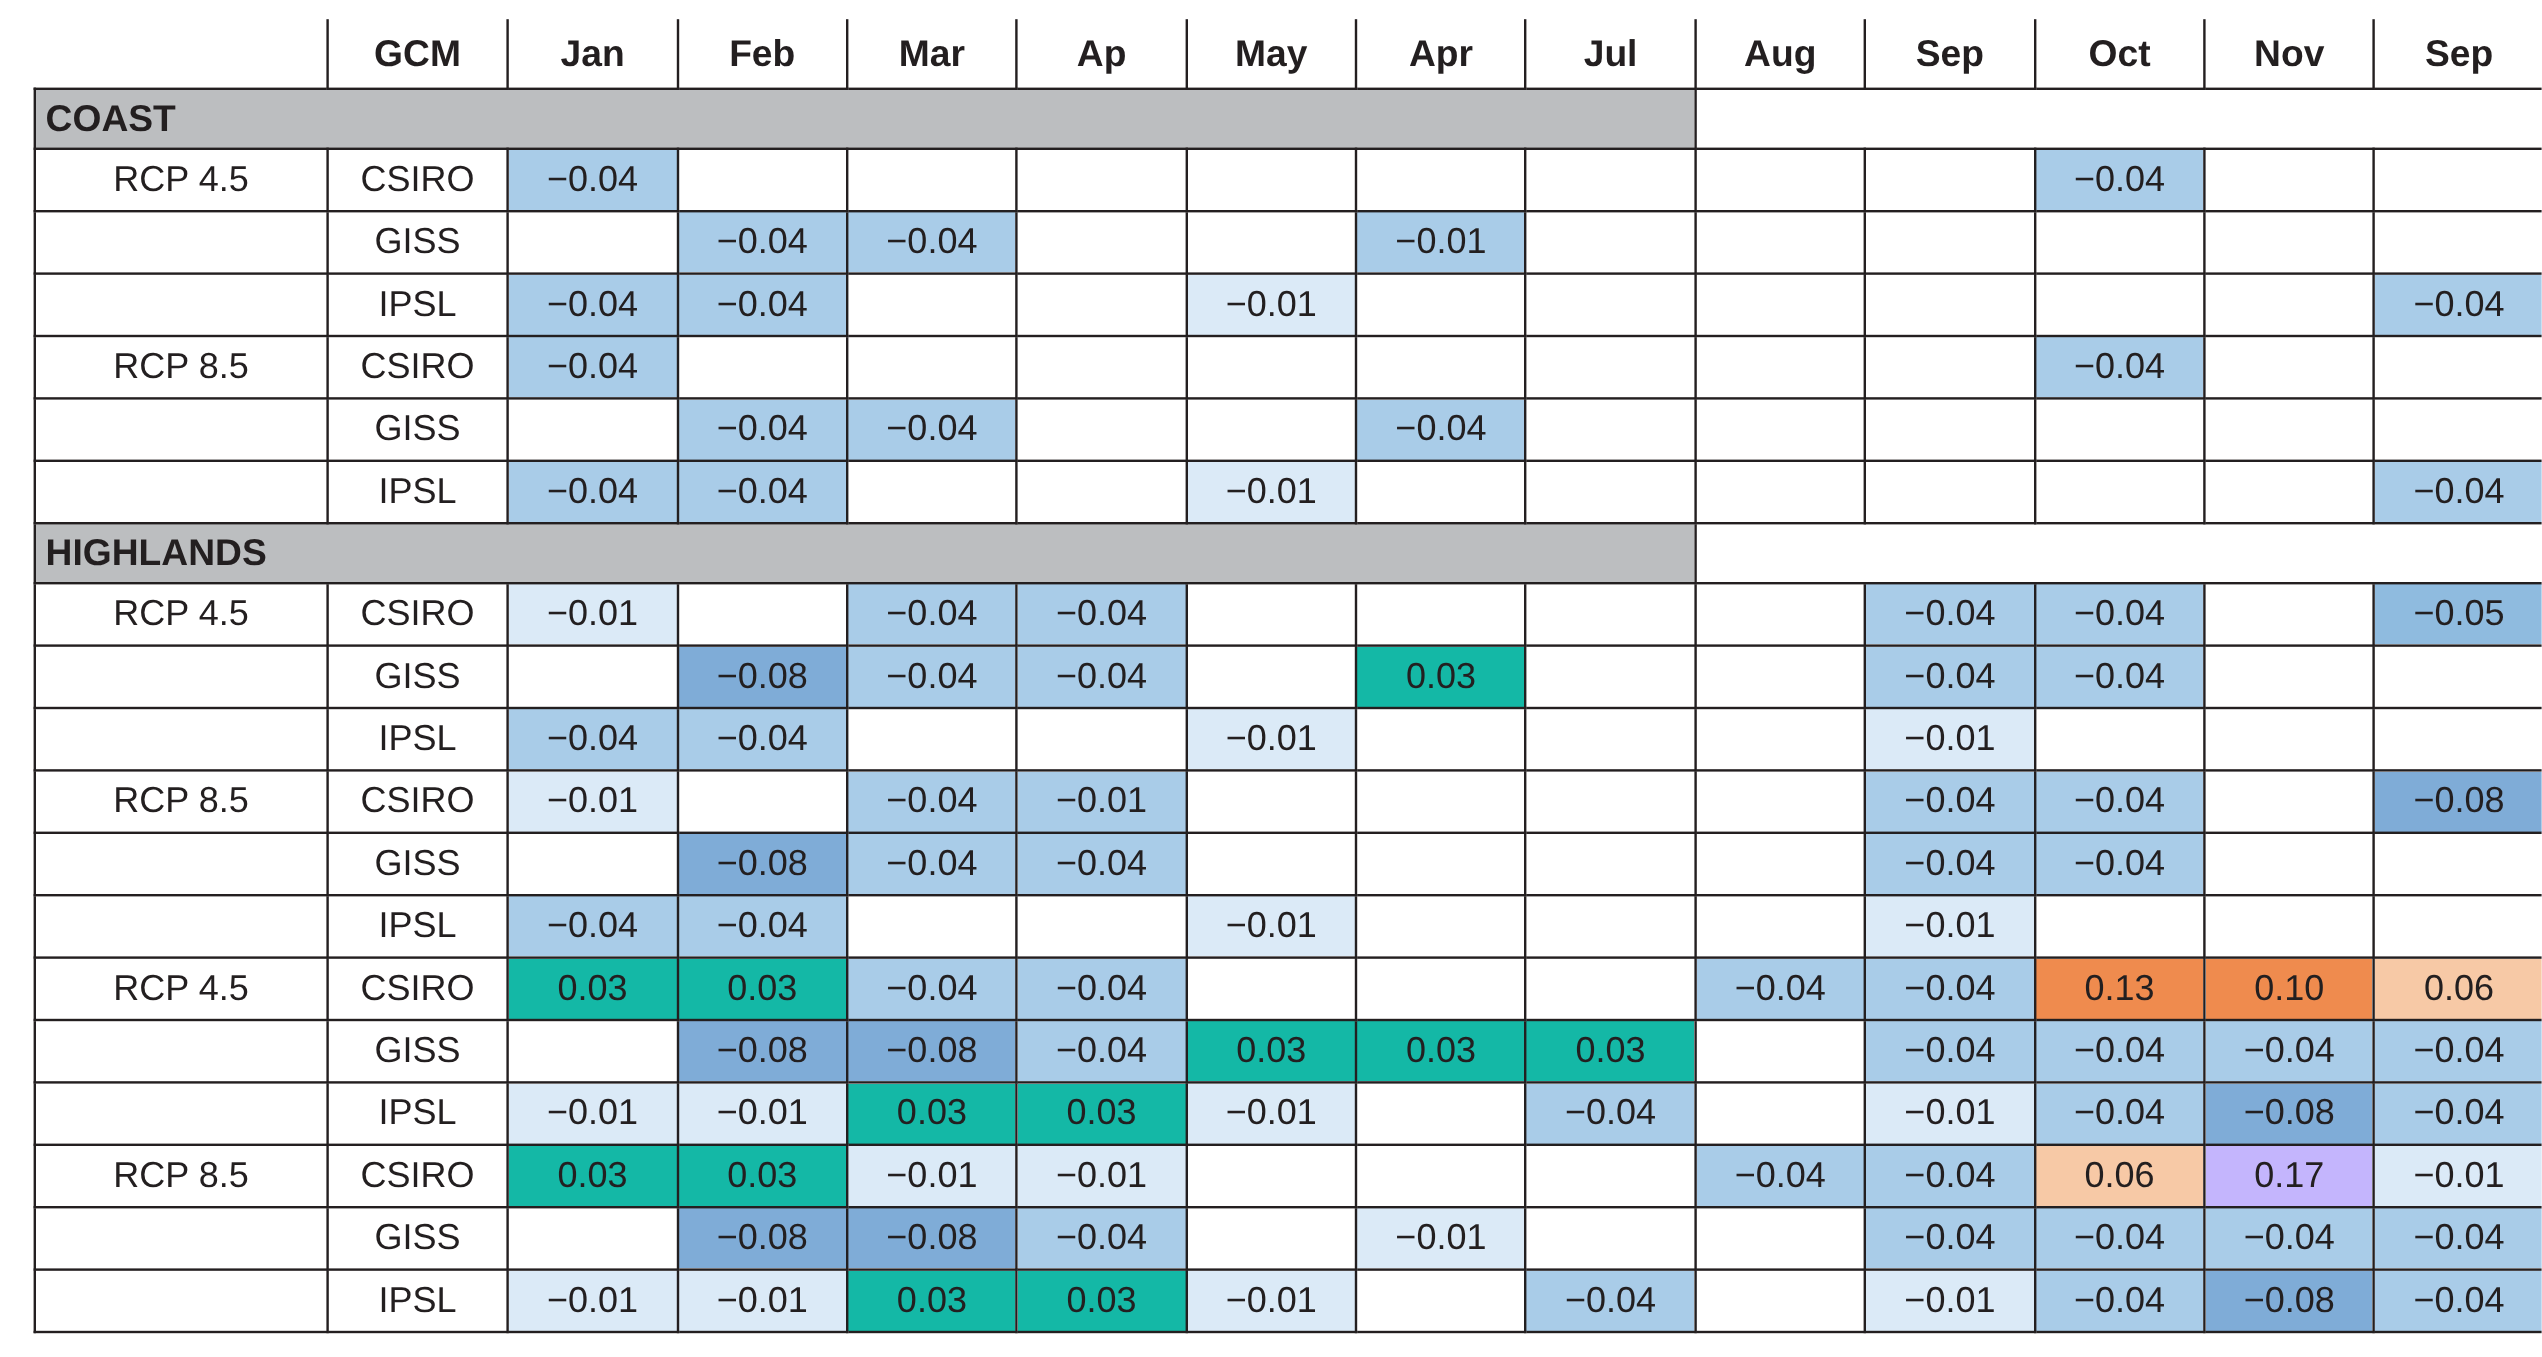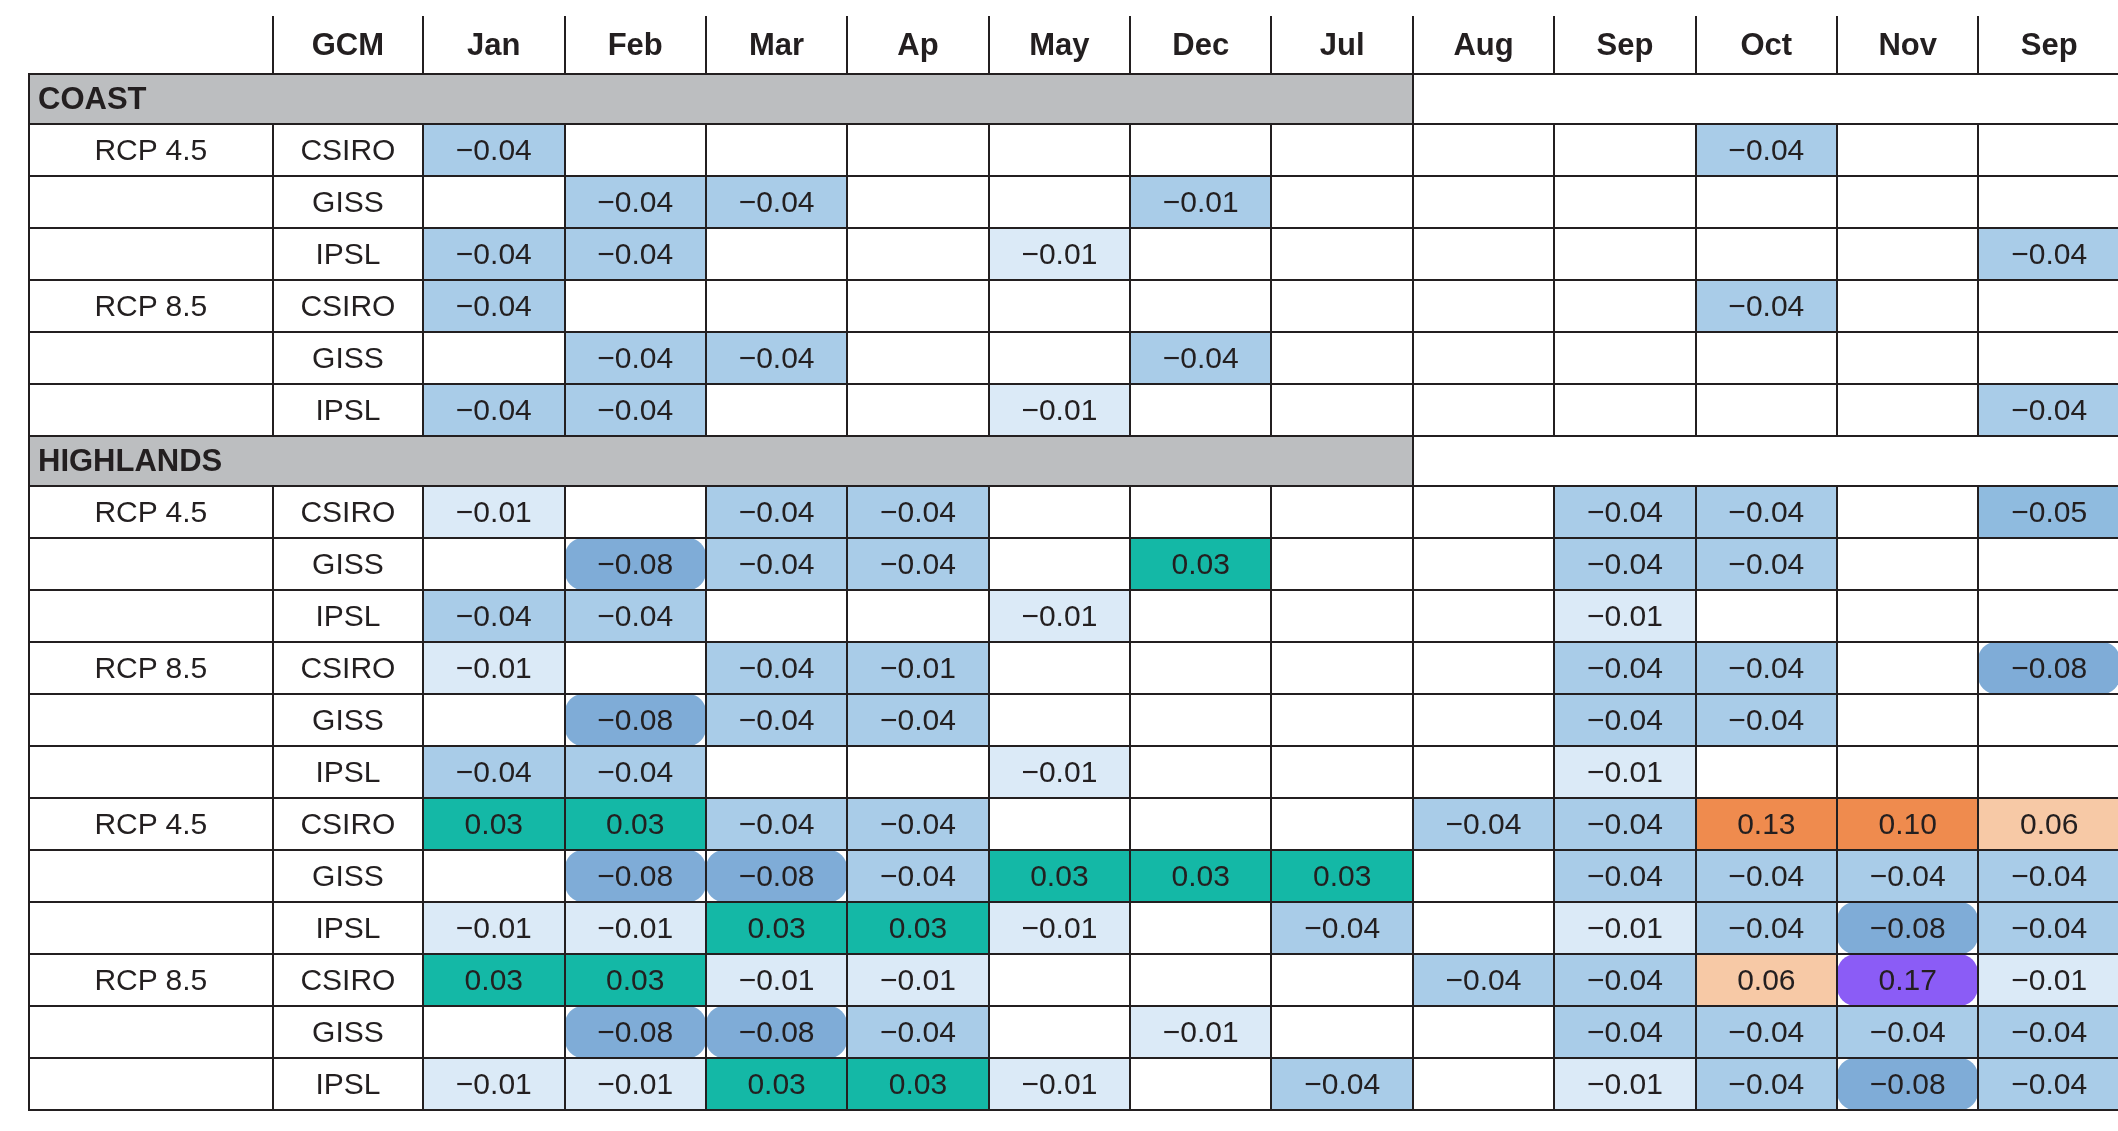--- a/index.html
+++ b/index.html
@@ -76,25 +76,25 @@
   }
   td.rcp-spacer {
     border: none;
     background: #ffffff;
   }
   
   .v-blank { background: #ffffff; }
   .b1 { background: #dbeaf7; }   
   .b2 { background: #a9cce8; }   
   .b3 { background: #8fbbdf; margin-top: 48px; }   
-  .b4 { background: #7facd7; border-radius: 18px; }   
+  .b4 { background: #7facd7; }   
   .r1 { background: #14b8a6; }   
   .r2 { background: #f7c9a6; }   
   .r3 { background: #ef8b4e; }   
-  .r4 { background: #8b5cf6; border-radius: 19px; }
+  .r4 { background: #c4b5fd; }
   .thick-bottom td, .thick-bottom th { border-bottom-width: 3px; }
 </style>
 </head>
 <body>
 
 <div id="page">
   <table class="matrix">
     <colgroup>
       <col class="c-rcp">
         <col class="c-gcm">
@@ -113,21 +113,21 @@
     </colgroup>
     <thead>
       <tr class="head" id="header-row">
         <th class="blank-left"></th>
       <th>GCM</th>
           <th>Jan</th>
           <th>Feb</th>
           <th>Mar</th>
           <th>Ap</th>
           <th>May</th>
-          <th>Dec</th>
+          <th>Apr</th>
           <th>Jul</th>
           <th>Aug</th>
           <th>Sep</th>
           <th>Oct</th>
           <th>Nov</th>
           <th>Sep</th>
         </tr>
     </thead>
     <tbody id="table-body">
         <tr class="region">

